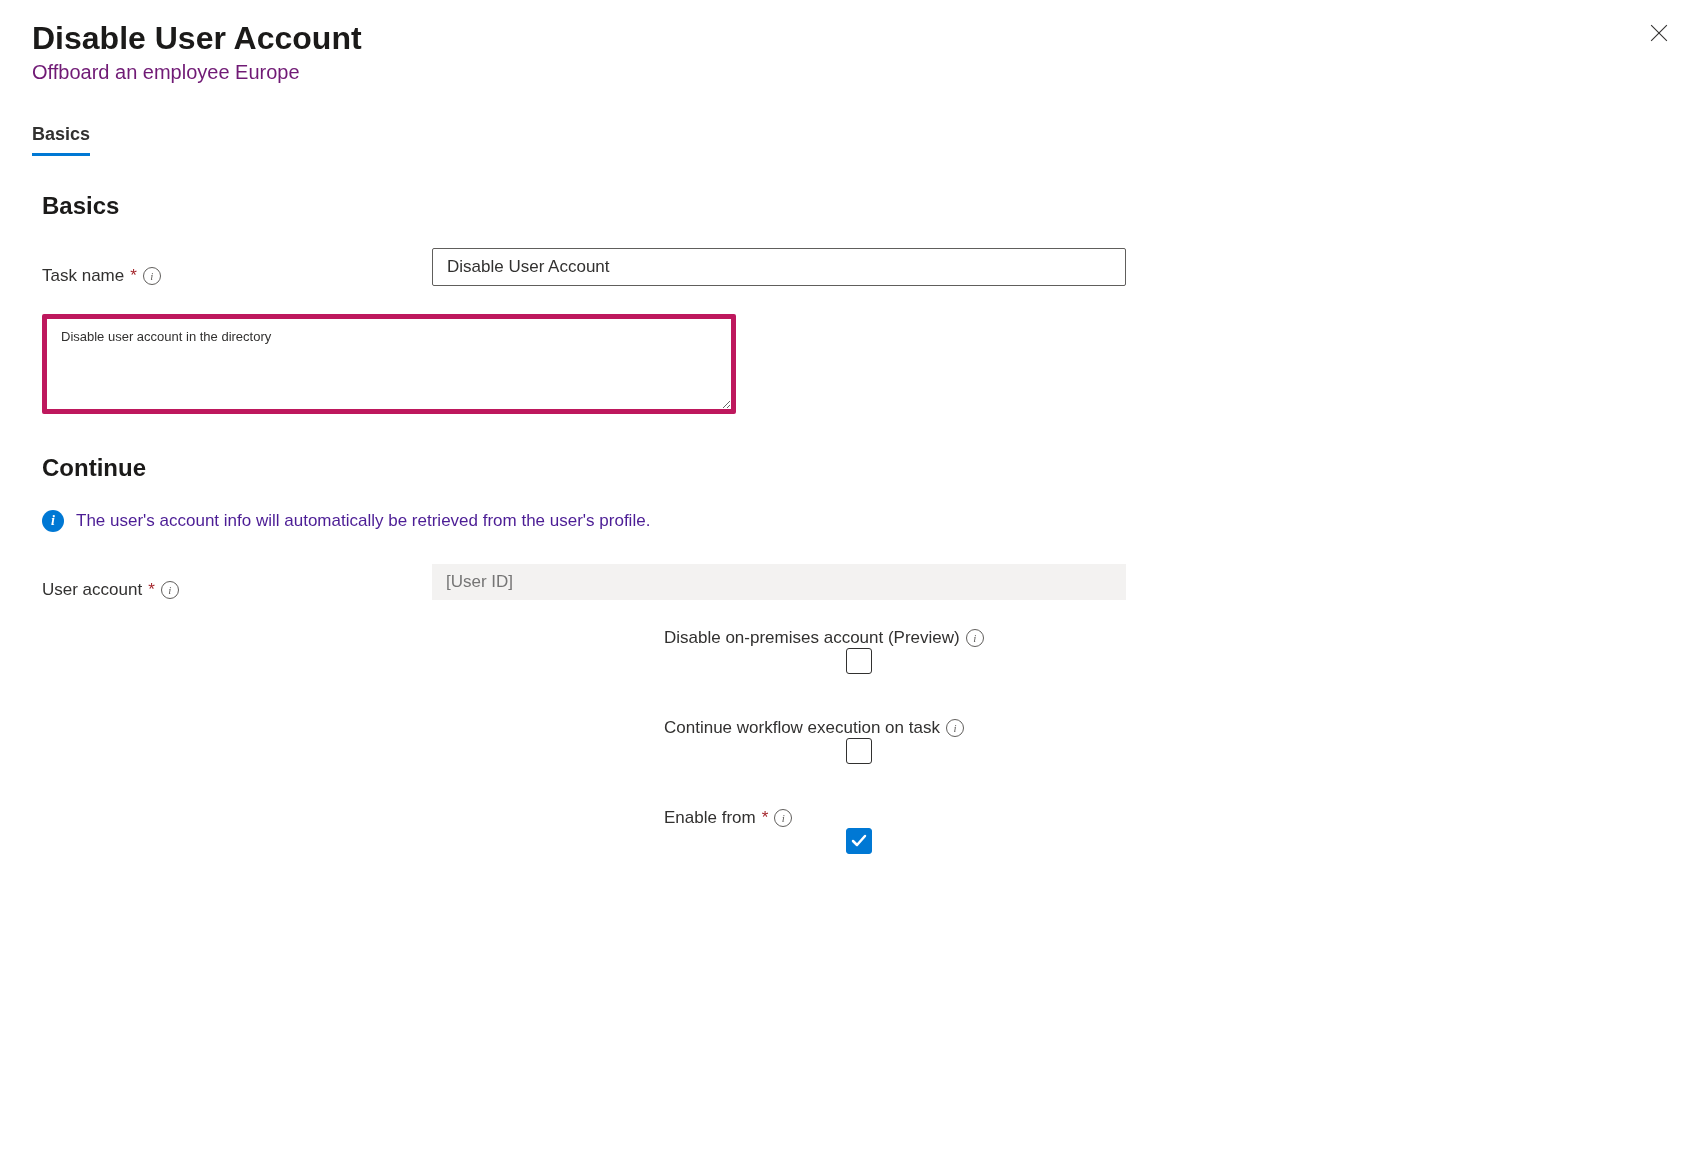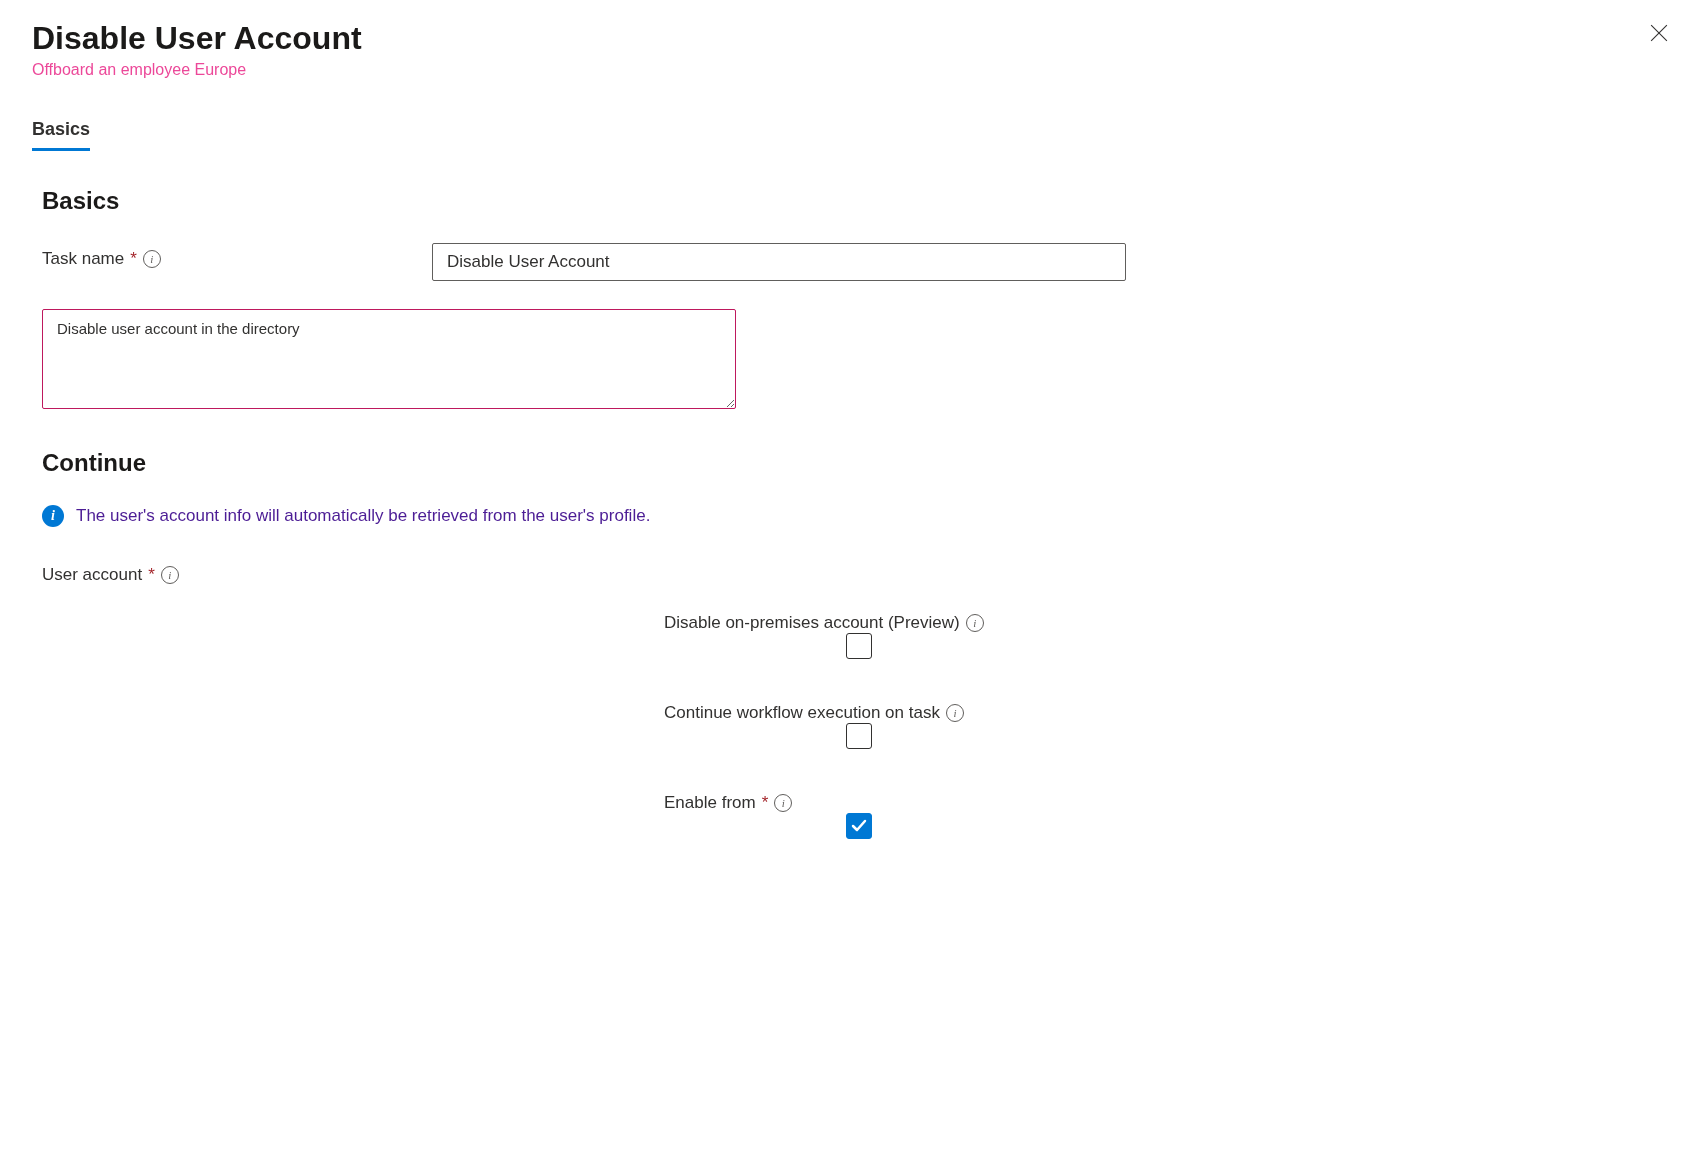--- a/index.html
+++ b/index.html
@@ -24,22 +24,22 @@
       display: flex;
       flex-direction: column;
     }
     .page-title {
       font-size: 32px;
       font-weight: 600;
       color: #1b1a19;
       margin-bottom: 4px;
     }
     .page-subtitle {
-      font-size: 16px;
-      color: #ec4899;
+      font-size: 20px;
+      color: #701a75;
       font-weight: 400;
     }
     .close-btn {
       background: none;
       border: none;
       cursor: pointer;
       padding: 8px;
       color: #323130;
       margin-top: -4px;
     }
@@ -63,21 +63,21 @@
     .section-title {
       font-size: 24px;
       font-weight: 600;
       color: #1b1a19;
       margin-top: 36px;
       margin-bottom: 28px;
       padding-left: 10px;
     }
     .form-row {
       display: flex;
-      align-items: flex-start;
+      align-items: flex-end;
       margin-bottom: 28px;
       padding-left: 10px;
     }
     .form-label {
       width: 390px;
       font-size: 17px;
       color: #323130;
       display: flex;
       align-items: center;
       gap: 6px;
@@ -109,22 +109,22 @@
       font-size: 17px;
       border: 1px solid #605e5c;
       border-radius: 2px;
       font-family: inherit;
       color: #323130;
       background: #ffffff;
     }
     .textarea {
       width: 100%;
       padding: 10px 14px;
-      font-size: 15px;
-      border: 1px solid #be185d;
+      font-size: 13px;
+      border: 5px solid #be185d;
       border-radius: 2px;
       font-family: inherit;
       color: #323130;
       resize: vertical;
       min-height: 100px;
       background: #ffffff;
     }
     .readonly-input {
       width: 100%;
       padding: 8px 14px;
@@ -244,20 +244,23 @@
   <div class="info-banner-icon">i</div>
   <div class="info-banner-text">The user's account info will automatically be retrieved from the user's profile.</div>
 </div>
 
 <div class="form-row">
   <div class="form-label">
     <span>User account</span>
     <span class="required">*</span>
     <span class="info-icon">i</span>
   </div>
+  <div class="form-control">
+    <input type="text" class="readonly-input" readonly="" disabled="" placeholder="[User ID]" style="">
+  </div>
 </div>
 
 <div class="form-row-checkbox">
   <div class="form-label">
     <span>Disable on-premises account (Preview)</span>
     <span class="info-icon">i</span>
   </div>
   <div class="checkbox-wrapper">
     <div class="checkbox">
       

